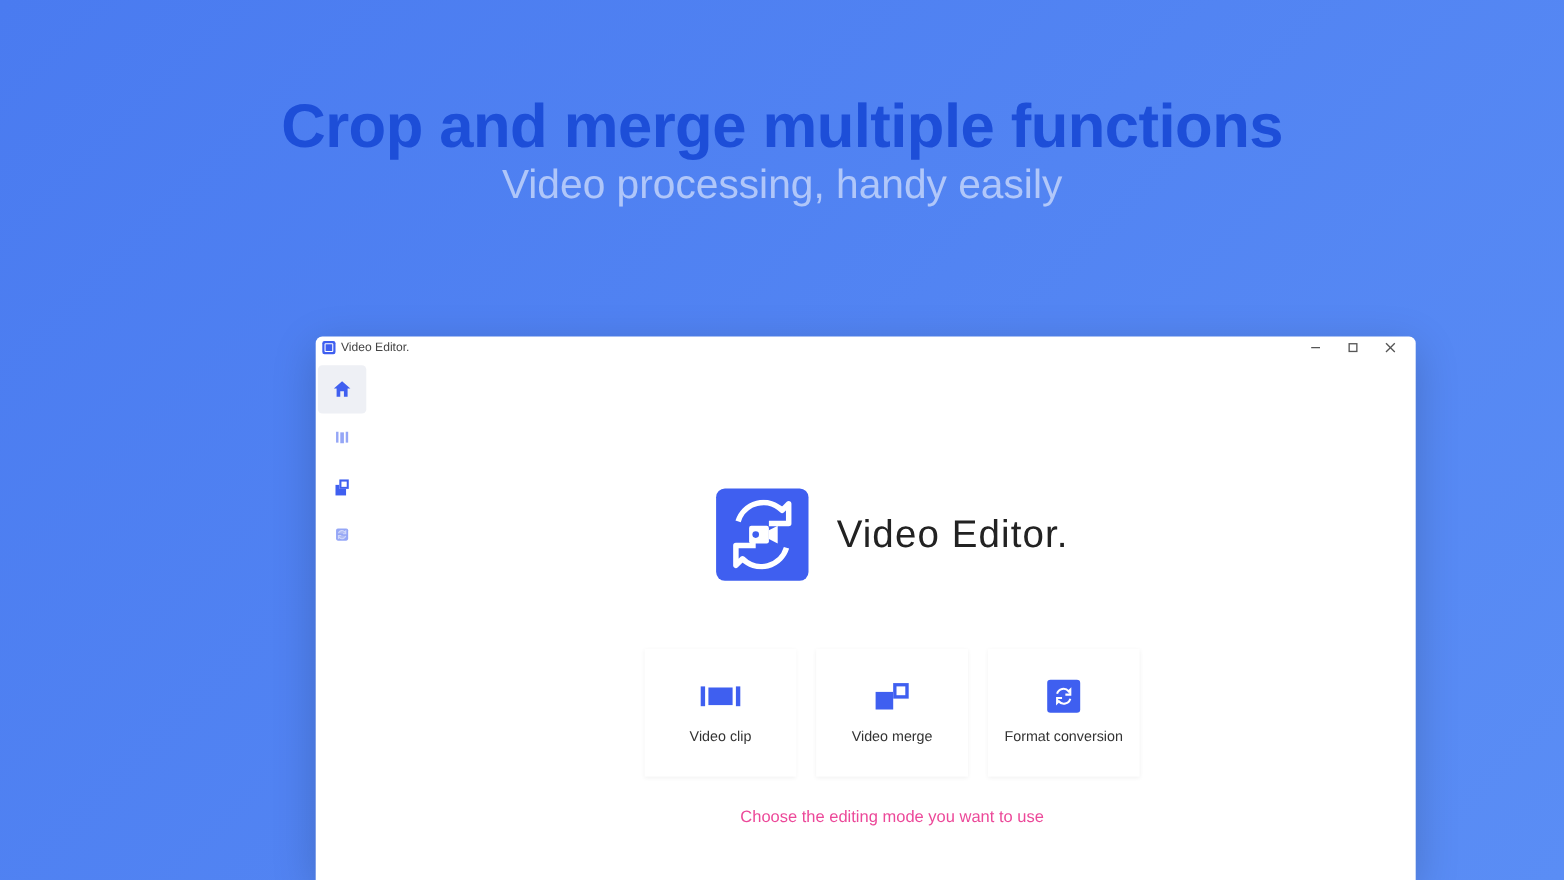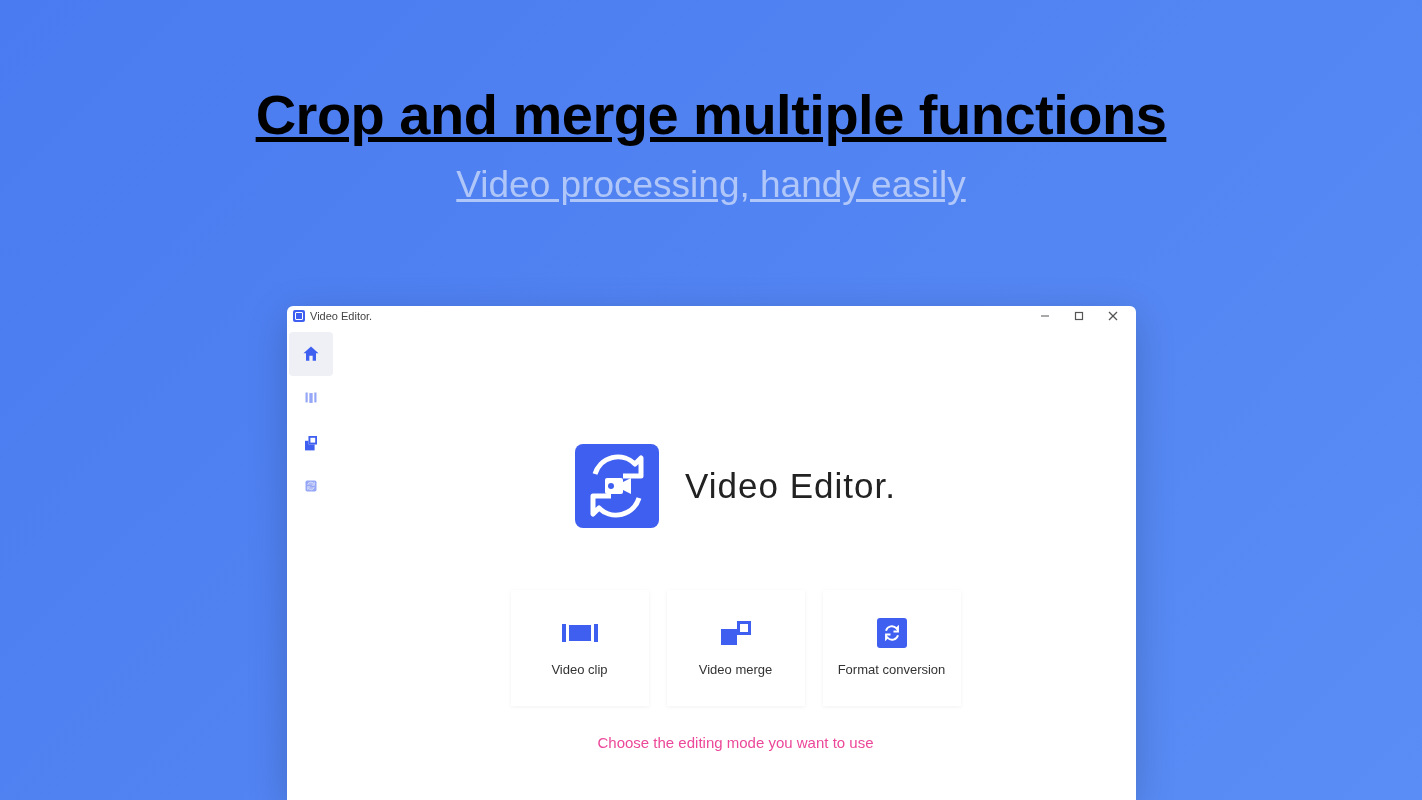--- a/index.html
+++ b/index.html
@@ -5,26 +5,26 @@
   * { margin: 0; padding: 0; box-sizing: border-box; }
   body {
     width: 1422px;
     height: 800px;
     background: linear-gradient(135deg, #4a7bf0 0%, #5a8df5 100%);
     font-family: -apple-system, BlinkMacSystemFont, "Segoe UI", Arial, sans-serif;
     overflow: hidden;
     position: relative;
   }
   .hero { text-align: center; padding-top: 82px; }
-  .hero-title { font-size: 56px; font-weight: 700; color: #000000; letter-spacing: -0.5px; text-decoration: underline; }
-  .hero-subtitle { font-size: 37px; font-weight: 400; color: rgba(255,255,255,0.55); margin-top: 17px; text-decoration: underline; }
+  .hero-title { font-size: 56px; font-weight: 700; color: #1d4ed8; letter-spacing: -0.5px; }
+  .hero-subtitle { font-size: 37px; font-weight: 400; color: rgba(255,255,255,0.55); margin-top: 0; }
   .app-window {
     position: absolute;
     top: 306px; left: 287px;
-    width: 849px; height: 494px;
+    width: 1000px; height: 494px;
     background: #fff;
     border-radius: 6px 6px 0 0;
     box-shadow: 0 10px 40px rgba(0,0,0,0.18);
     overflow: hidden;
     display: flex; flex-direction: column;
   }
   .titlebar {
     height: 20px; display: flex; align-items: center; padding: 0 6px; font-size: 11px; color: #444;
   }
   .titlebar .tb-icon { width: 12px; height: 12px; background: #3f5ff0; border-radius: 2px; margin-right: 5px; display: inline-block; position: relative; }

